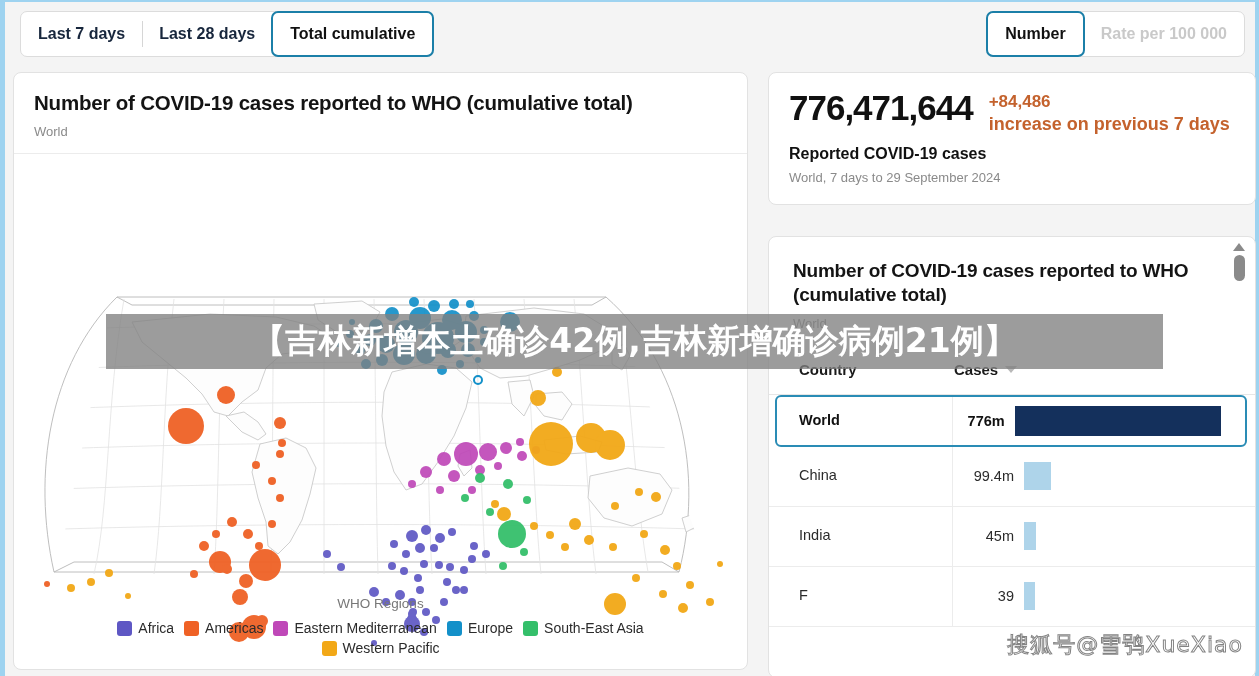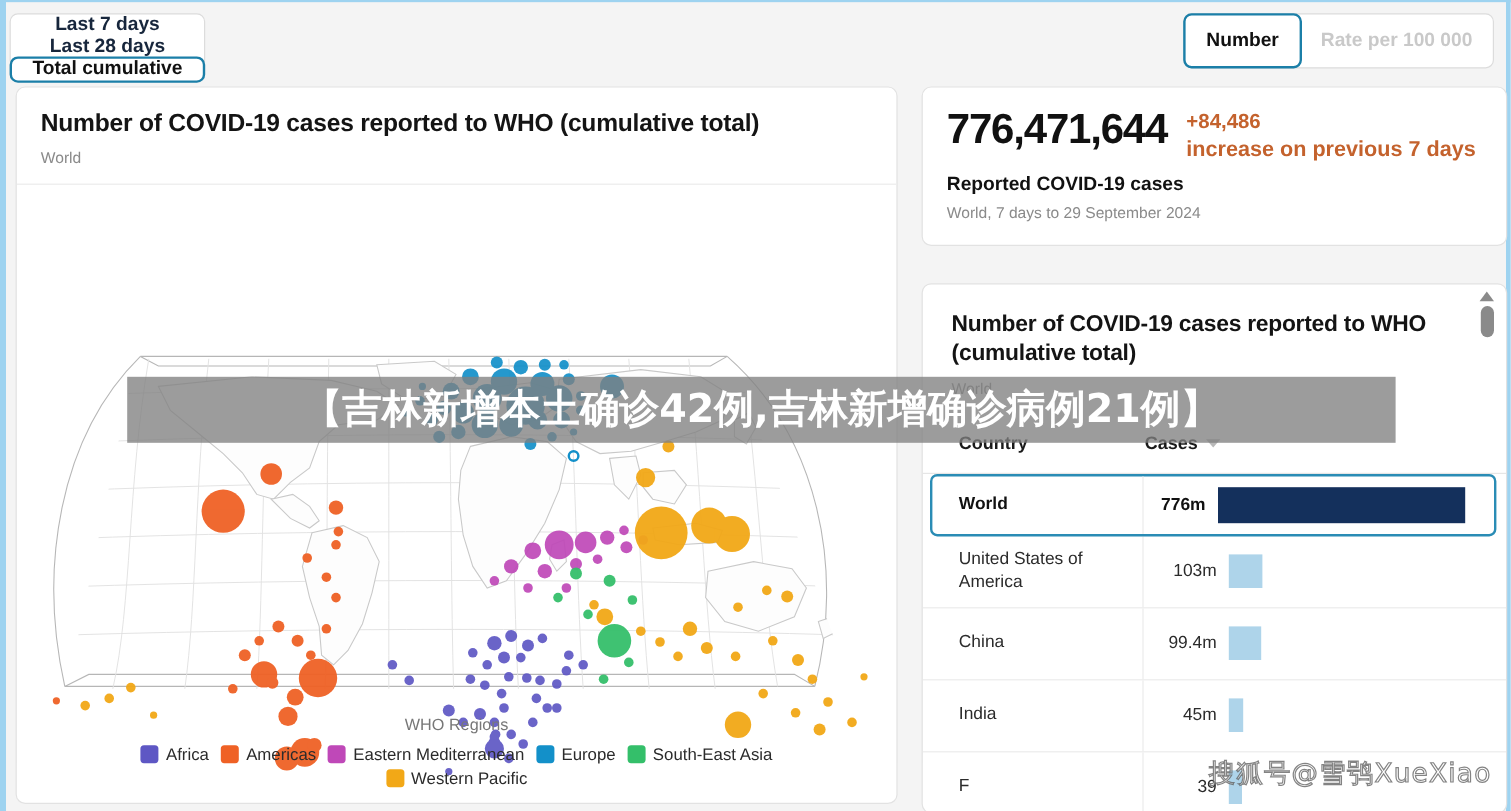--- a/index.html
+++ b/index.html
@@ -25,21 +25,21 @@
     background: #f4f4f4;
   }
   .tabgroup {
     position: absolute;
     display: flex; align-items: stretch;
     background: #fff;
     border: 1px solid #dcdcdc;
     border-radius: 7px;
     height: 46px;
   }
-  .tabgroup.left { left: 3px; top: 9px; flex-direction: column; }
+  .tabgroup.left { left: 15px; top: 9px; }
   .tabgroup.right { right: 10px; top: 9px; }
   .tab {
     display: flex; align-items: center; justify-content: center;
     padding: 0 17px;
     font-size: 16px; font-weight: 700; color: #17263c;
     white-space: nowrap;
     border-radius: 6px;
     position: relative;
     background: transparent;
     cursor: pointer;
@@ -518,26 +518,20 @@
     </div>
 
     <div class="rows">
       <div class="row highlight">
         <div class="cell-country">World</div>
         <div class="cell-divider"></div>
         <div class="cell-value">776m</div>
         <div class="bar" style="width:212px"></div>
       </div>
       <div class="row">
-        <div class="cell-country">United States of America</div>
-        <div class="cell-divider"></div>
-        <div class="cell-value">103m</div>
-        <div class="bar" style="width:28px"></div>
-      </div>
-      <div class="row">
         <div class="cell-country">China</div>
         <div class="cell-divider"></div>
         <div class="cell-value">99.4m</div>
         <div class="bar" style="width:27px"></div>
       </div>
       <div class="row">
         <div class="cell-country">India</div>
         <div class="cell-divider"></div>
         <div class="cell-value">45m</div>
         <div class="bar" style="width:12px"></div>

